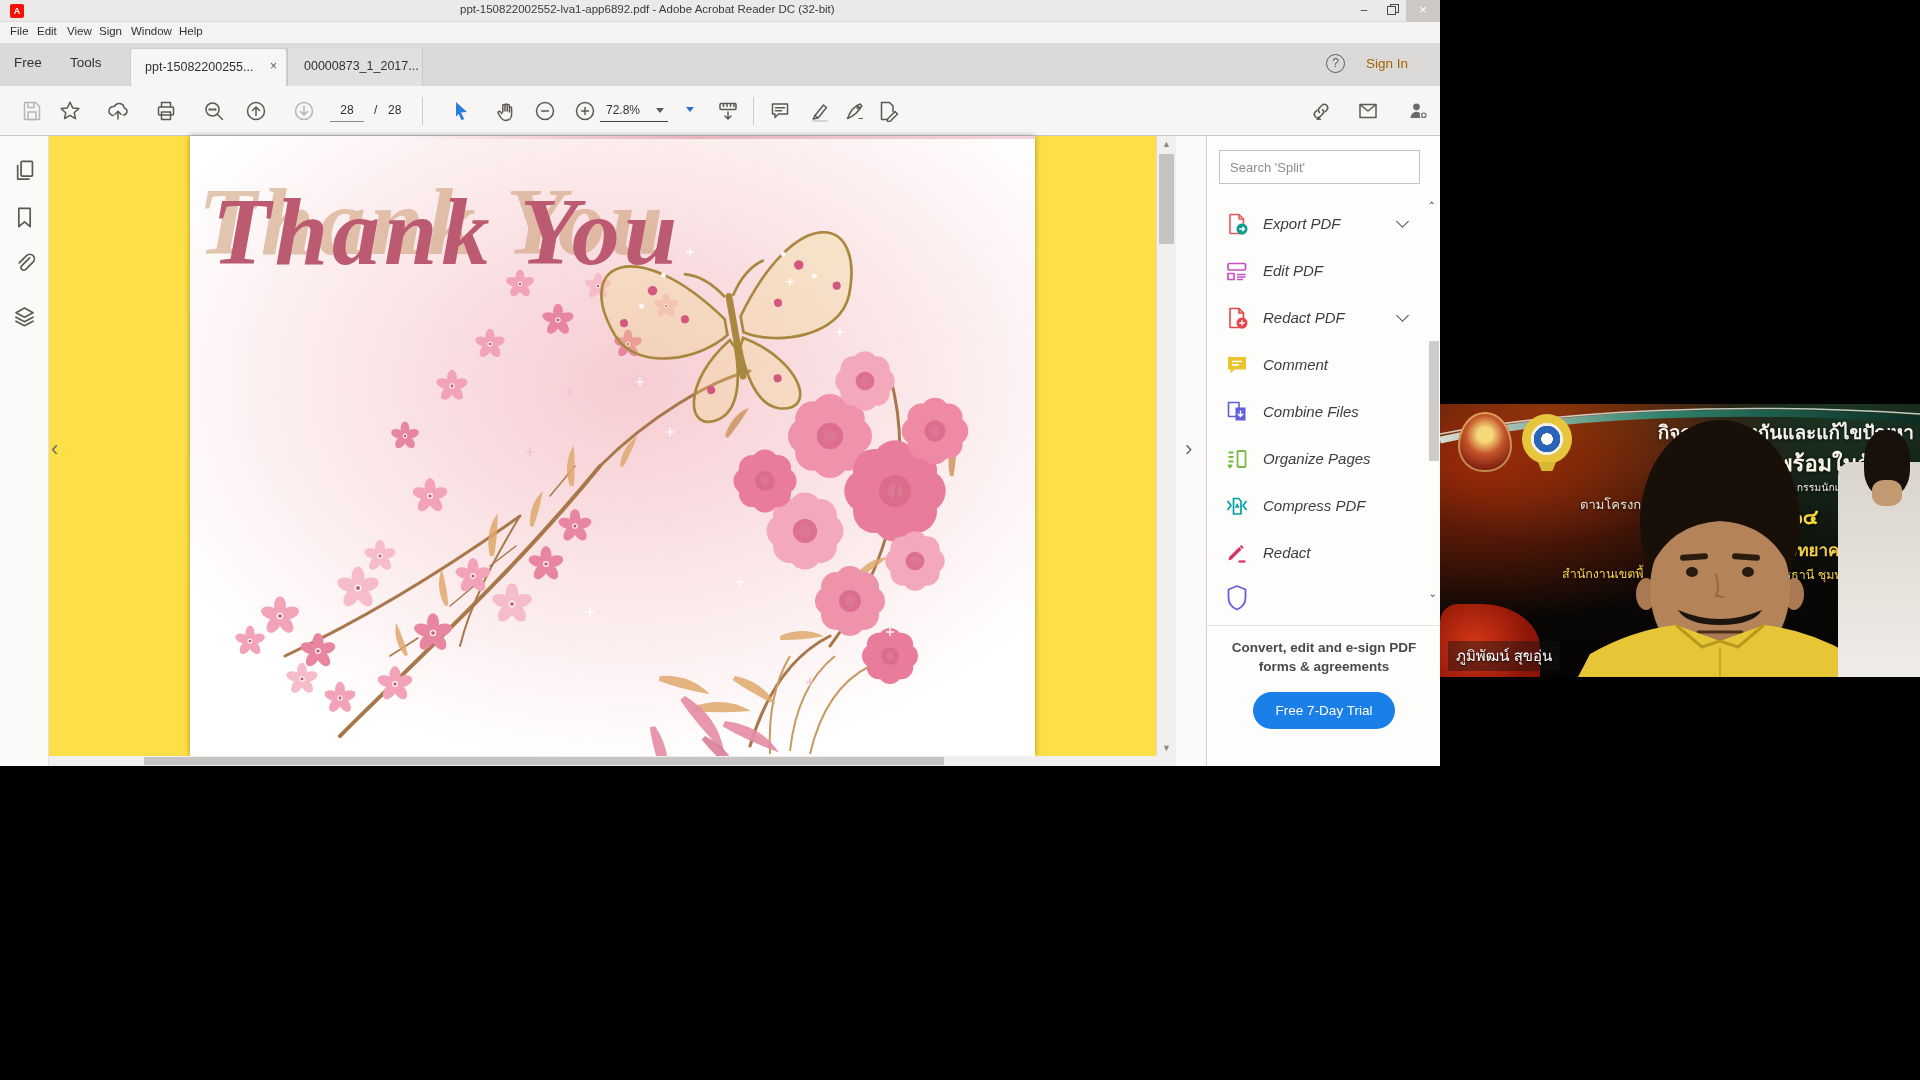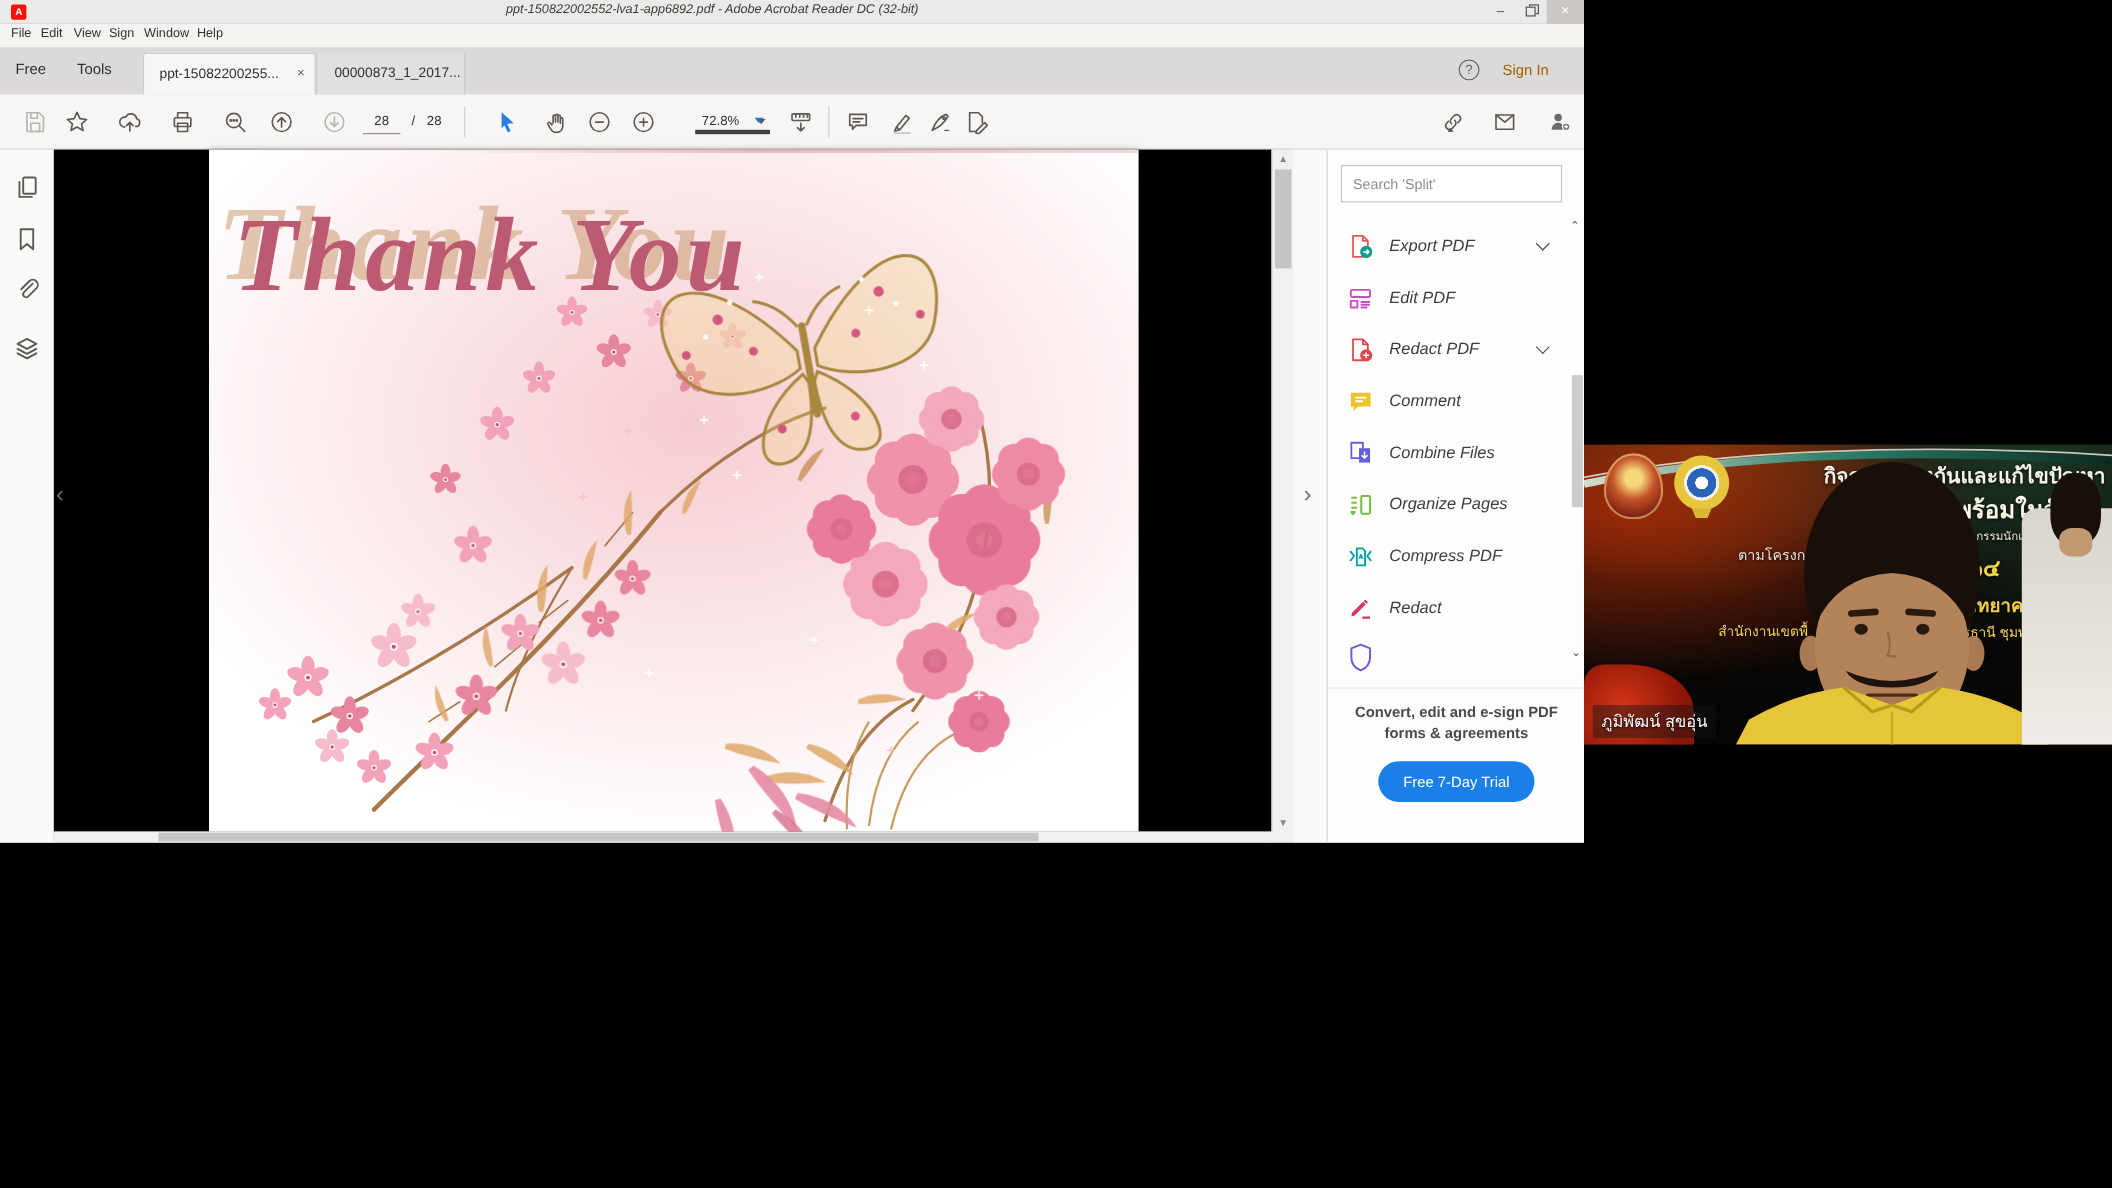--- a/index.html
+++ b/index.html
@@ -6,21 +6,21 @@
   body { background:#000; font-family:"Liberation Sans","DejaVu Sans",sans-serif; }
   #screen { position:relative; width:1920px; height:1080px; background:#000; overflow:hidden; }
   .abs { position:absolute; }
 
   
   #acrobat { left:0; top:160; width:1440px; height:766px; background:#f1efee; }
 
   
   #titlebar { left:0; top:0; width:1440px; height:22px; background:#eceae8; border-bottom:1px solid #dcdad8; }
   #pdf-app-icon { left:10px; top:4px; width:14px; height:14px; background:#fa0f00; border-radius:2px; color:#fff; font-size:9px; font-weight:bold; text-align:center; line-height:14px; }
-  #title-text { left:460px; top:3px; font-size:11.5px; color:#3c3a38; white-space:nowrap;font-style:italic; }
+  #title-text { left:460px; top:3px; font-size:11.5px; color:#3c3a38; white-space:nowrap; }
   .winbtn { top:0; height:22px; text-align:center; color:#4a4846; font-size:12px; line-height:20px; }
   #btn-min { left:1350px; width:28px; }
   #btn-restore { left:1378px; width:28px; }
   #btn-restore .sq { position:absolute; left:9px; top:6px; width:9px; height:9px; border:1px solid #4a4846; background:#eceae8; }
   #btn-restore .sq2 { left:12px; top:4px; }
   #btn-close { left:1406px; width:34px; background:#ccc9c5; color:#fff; font-size:13px; }
 
   
   #menubar { left:0; top:22px; width:1440px; height:21px; background:#f4f3f2; }
   .menu-item { position:absolute; top:3px; font-size:11.5px; color:#33312f; }
@@ -36,34 +36,34 @@
   #tab-doc2 .lbl { position:absolute; left:16px; top:11px; }
   #help-circle { left:1326px; top:11px; width:19px; height:19px; border:1.6px solid #5f5d5b; border-radius:50%; color:#5f5d5b; font-size:12px; text-align:center; line-height:17px; }
   #sign-in { left:1366px; top:13px; font-size:13.5px; color:#a16207; }
 
   
   #toolbar { left:0; top:86px; width:1440px; height:50px; background:#f7f6f5; border-bottom:1px solid #c9c7c5; }
   .tbtn { position:absolute; top:11px; width:28px; height:28px; display:flex; align-items:center; justify-content:center; }
   .tb-sep { position:absolute; top:11px; width:1px; height:28px; background:#cfcdcb; }
   .tb-txt { position:absolute; font-size:12px; color:#33312f; }
   #page-num-input { left:330px; top:12px; width:34px; height:24px; border:none; border-bottom:1px solid #8a8886; background:transparent; text-align:center; font-size:12px; color:#33312f; }
-  #zoom-box { left:632px; top:12px; width:68px; height:24px; border-bottom:4px solid #404040; }
+  #zoom-box { left:600px; top:12px; width:68px; height:24px; border-bottom:1px solid #404040; }
   #zoom-box .z { position:absolute; left:6px; top:5px; font-size:12px; color:#33312f; }
   .caret-down { width:0; height:0; border-left:4px solid transparent; border-right:4px solid transparent; border-top:5px solid #5c5955; }
   #zoom-caret { position:absolute; right:4px; top:10px; }
   #blue-caret { left:686px; top:21px; border-top-color:#2a6fc9; position:absolute; }
 
   svg.ic { stroke:#5c5955; fill:none; stroke-width:1.5; stroke-linecap:round; stroke-linejoin:round; }
   svg.ic.dis { stroke:#b7b5b2; }
 
   
   #workspace { left:0; top:136px; width:1440px; height:630px; }
   #leftrail { left:0; top:0; width:49px; height:630px; background:#fafaf9; border-right:1px solid #e3e1df; }
   .rail-btn { position:absolute; left:12px; width:25px; height:25px; }
-  #docarea { left:49px; top:0; width:1107px; height:620px; background:#000000;padding-left:20px; }
+  #docarea { left:49px; top:0; width:1107px; height:620px; background:#fde047;padding-left:20px; }
   #page { left:141px; top:0; width:845px; height:620px; background:#fff; box-shadow:0 0 6px rgba(0,0,0,.35); overflow:hidden; }
   #page-top-edge { left:0; top:0; width:845px; height:3px; background:linear-gradient(90deg, rgba(232,180,188,0) 25%, #e8b4bc 60%, #f3d3d8 95%); z-index:3; }
   #slide-title { left:22px; top:40px; z-index:2; font-family:"Liberation Serif","DejaVu Serif",serif; font-style:italic; font-weight:bold; font-size:96px; letter-spacing:4px; color:#bb5a70; text-shadow:-14px -10px 0 rgba(198,146,100,.5); }
   #slide-art { left:0; top:0; z-index:1; }
   .navchev { position:absolute; font-size:22px; color:#6f6d6b; }
 
   
   #vscroll { left:1156px; top:0; width:20px; height:620px; background:#f1f0ef; border-left:1px solid #dddbd9; }
   #vthumb { position:absolute; left:2px; top:18px; width:15px; height:90px; background:#c6c4c2; }
   .scroll-arrow { position:absolute; left:0; width:19px; text-align:center; font-size:9px; color:#8a8886; }

